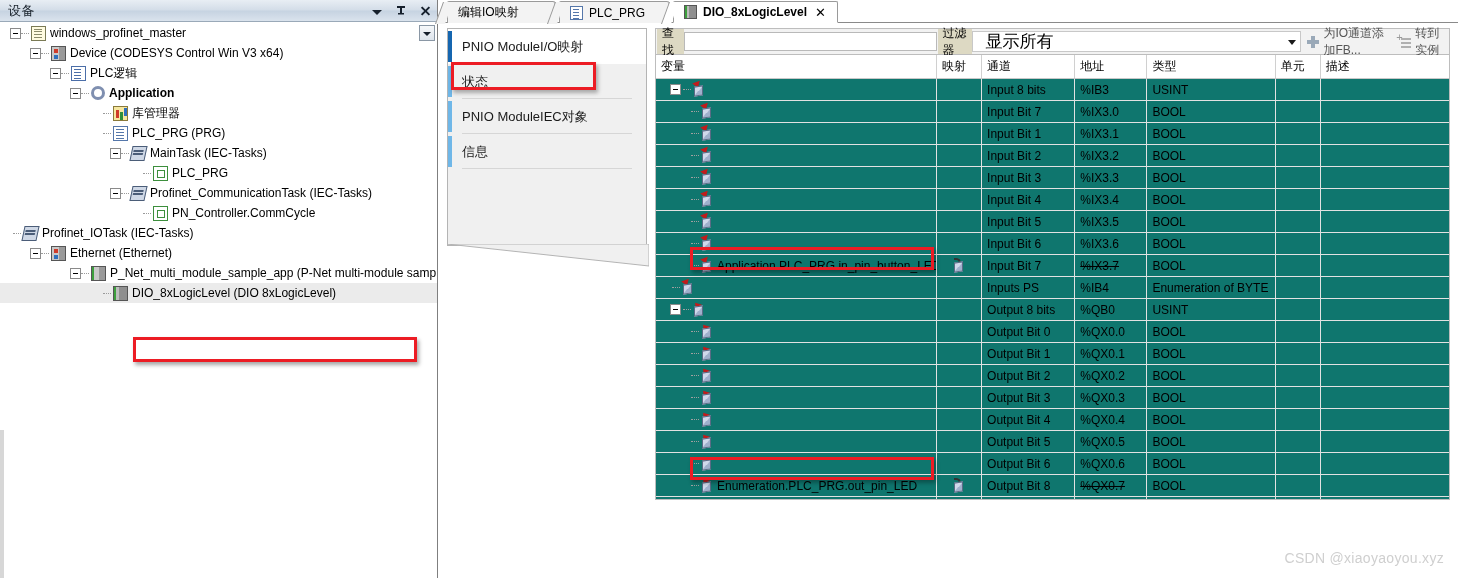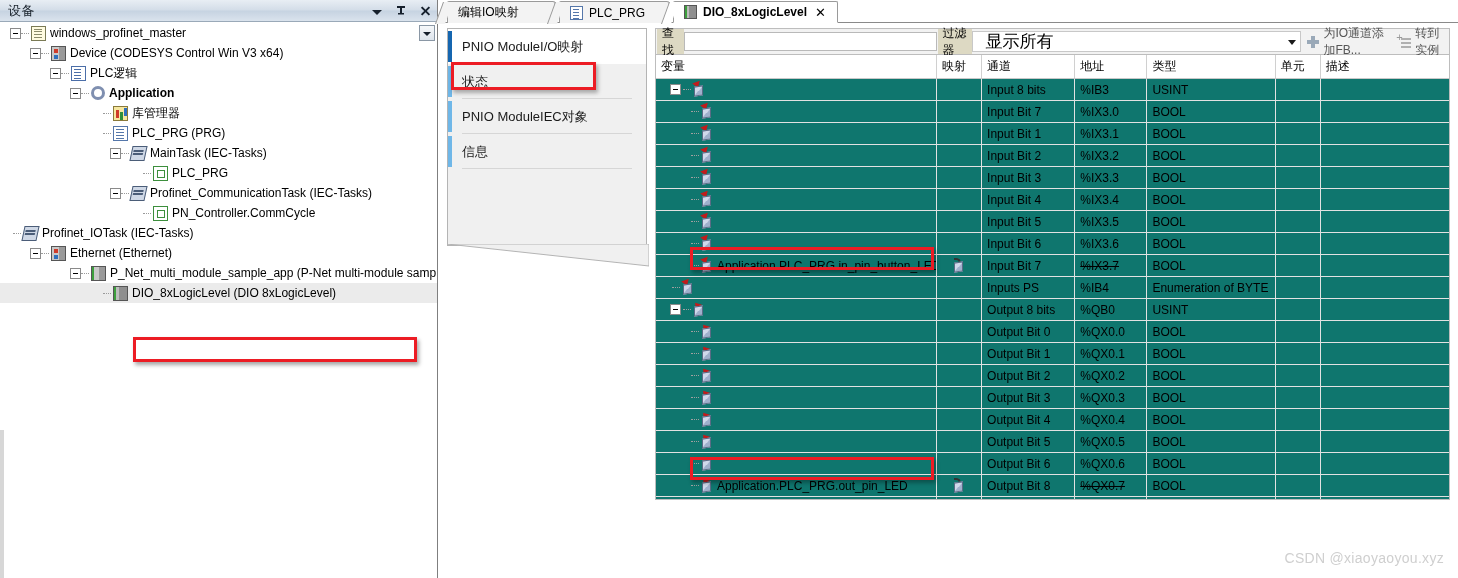--- a/index.html
+++ b/index.html
@@ -839,21 +839,21 @@
             </tr>
             <tr>
               <td class="c-var">
                 <div class="vcell">
                   <span class="v-indent" style="width: 28px;"></span>
                   <span class="v-dot" style="margin-left: 2px;"></span>
                   <span class="io-ic">
                     <span class="arr-out"></span>
                     <span class="cube"></span>
                   </span>
-                  <span class="v-name">Application.PLC_PRG.out_pin_LED</span>
+                  <span class="v-name">Enumeration.PLC_PRG.out_pin_LED</span>
                 </div>
               </td>
               <td>
                 <span class="io-ic" style="margin: 0px auto; display: block;">
                   <span class="arr-map"></span>
                   <span class="cube"></span>
                 </span>
               </td>
               <td><span>Output Bit 8</span></td>
               <td><span class="strike">%QX0.7</span></td>

